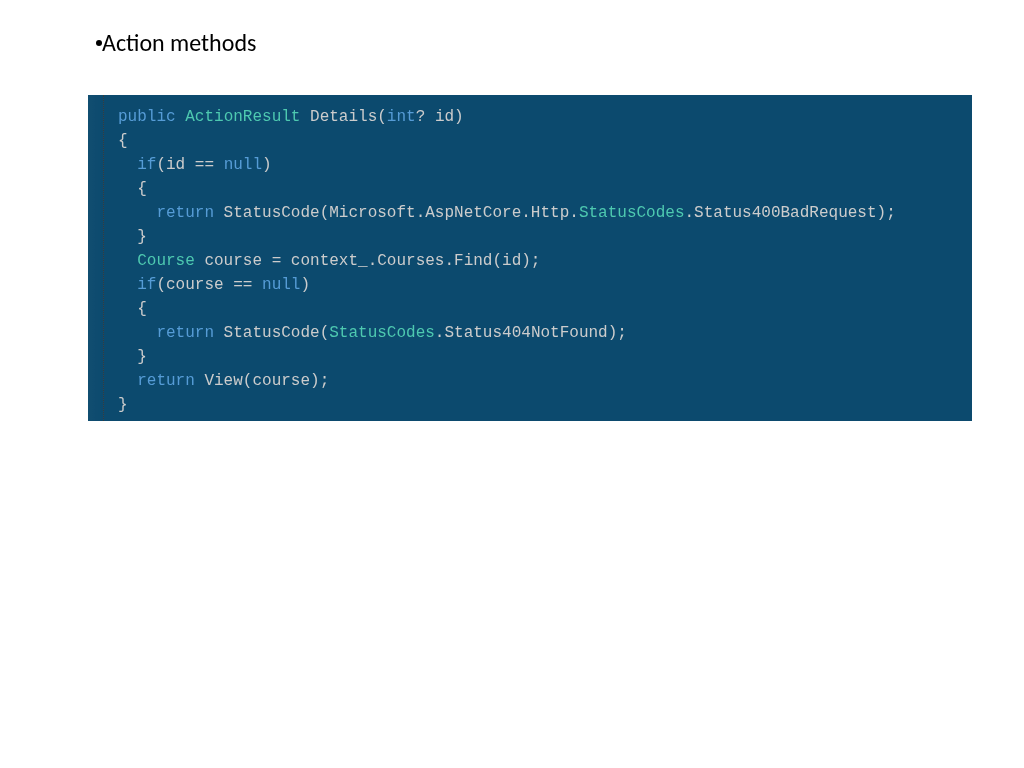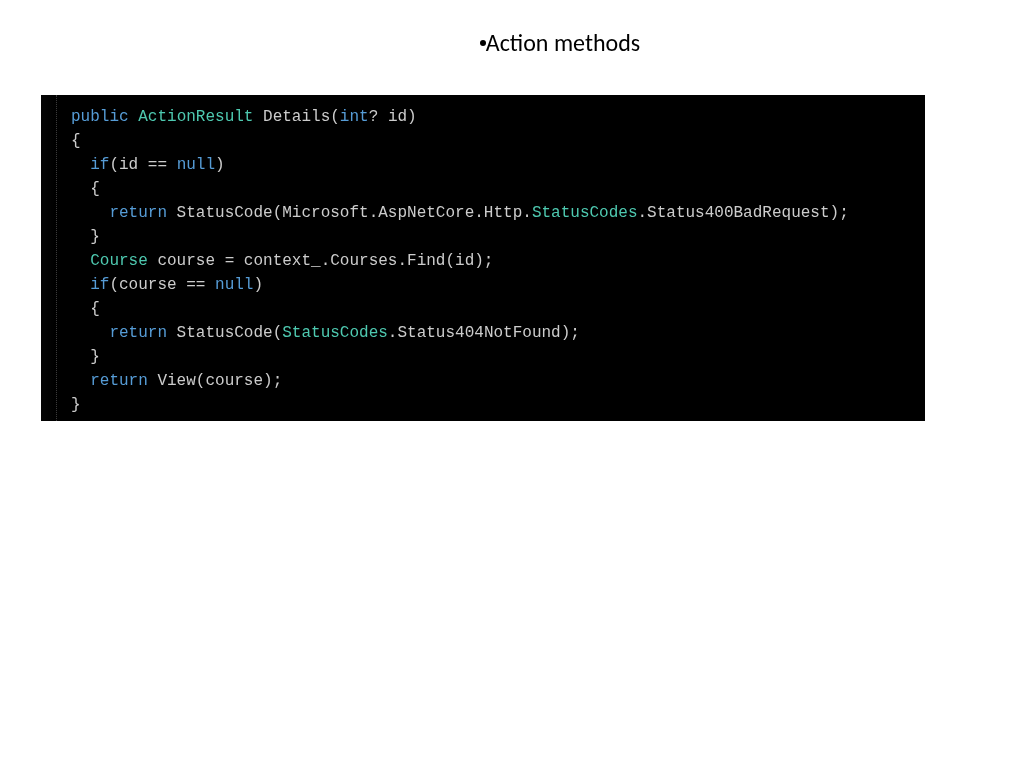--- a/index.html
+++ b/index.html
@@ -20,39 +20,38 @@
     color: #365f91;
     font-size: 36px;
     font-weight: 400;
     padding: 85px 0 0 85px;
     letter-spacing: 0.2px;
   }
   .bullet-row {
     padding: 28px 0 0 96px;
     display: flex;
     align-items: center;
-    justify-content: center;
   }
   .bullet-dot {
     width: 6px;
     height: 6px;
     border-radius: 50%;
     background: #000;
     flex: 0 0 auto;
   }
   .bullet-text {
     color: #000;
     font-size: 24px;
     font-weight: 400;
   }
   .code-block {
-    margin: 38px 0 0 41px;
+    margin: 38px 0 0 88px;
     width: 884px;
     height: 326px;
-    background: #000000;
+    background: #0c4a6e;
     position: relative;
     overflow: hidden;
   }
   .gutter {
     position: absolute;
     left: 0; top: 0; bottom: 0;
     width: 16px;
     background: linear-gradient(to right, rgba(255,255,255,0.02), rgba(0,0,0,0));
     border-right: 1px dotted #3a3a3a;
   }

